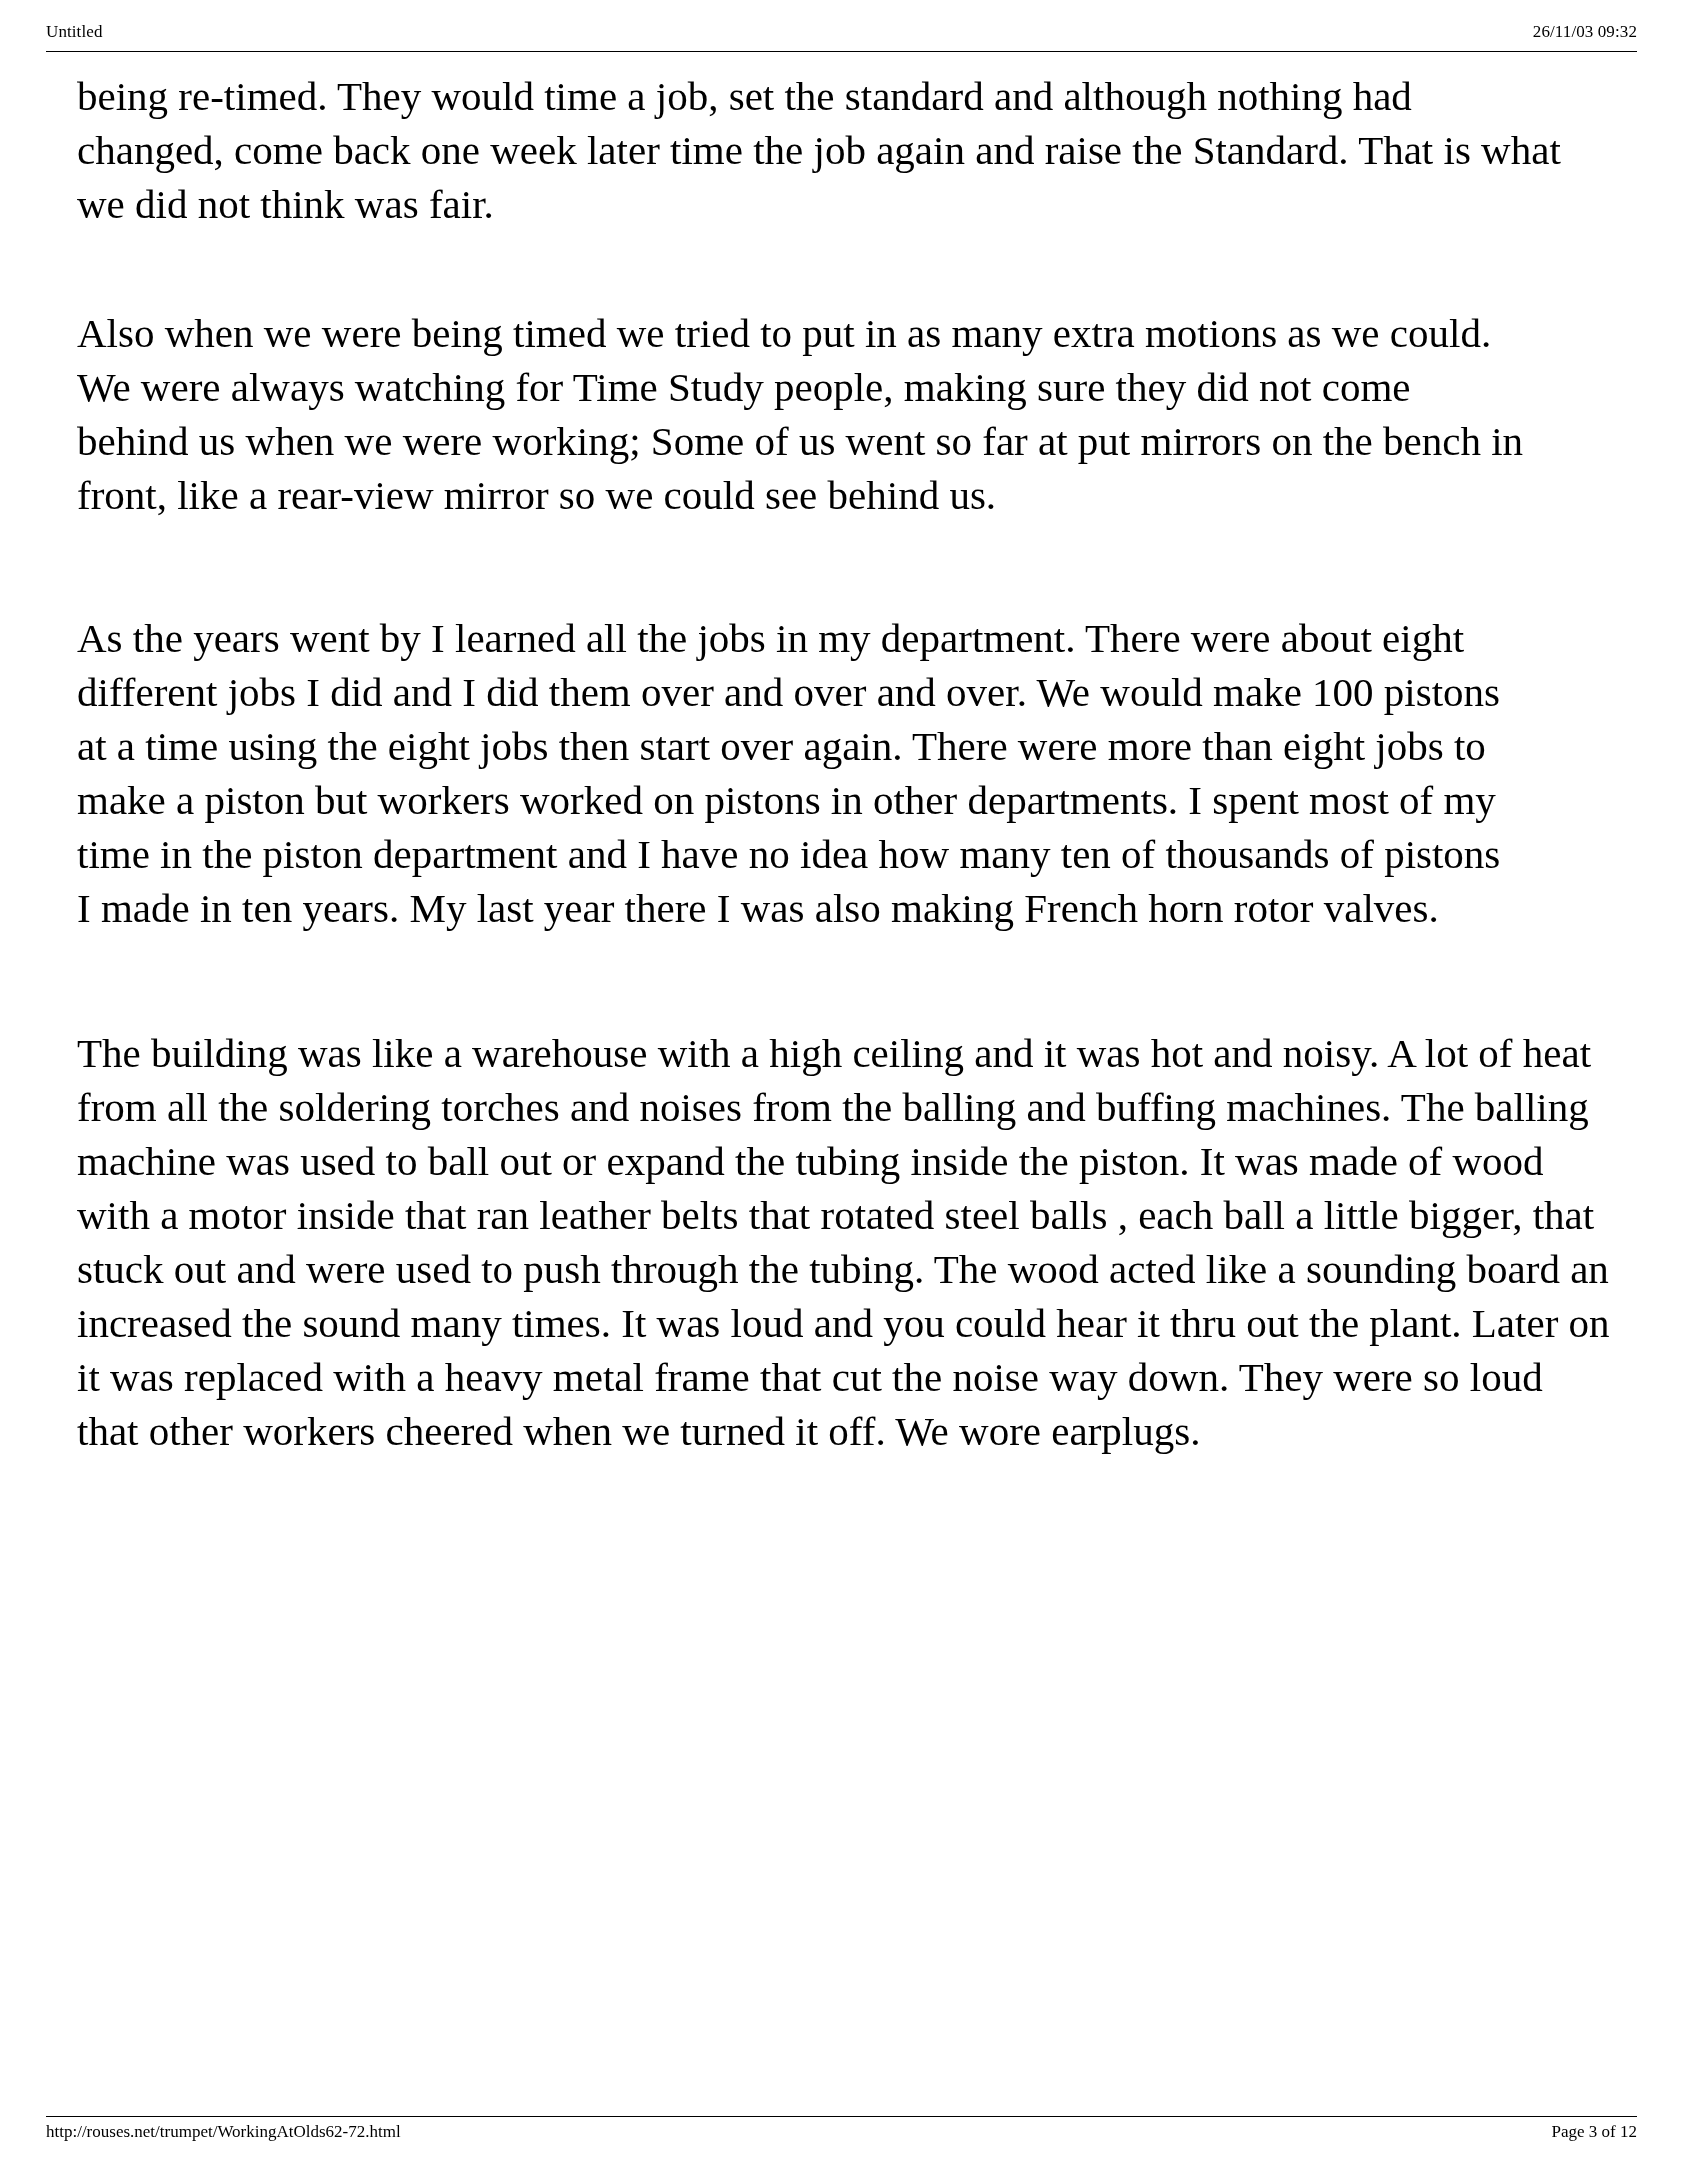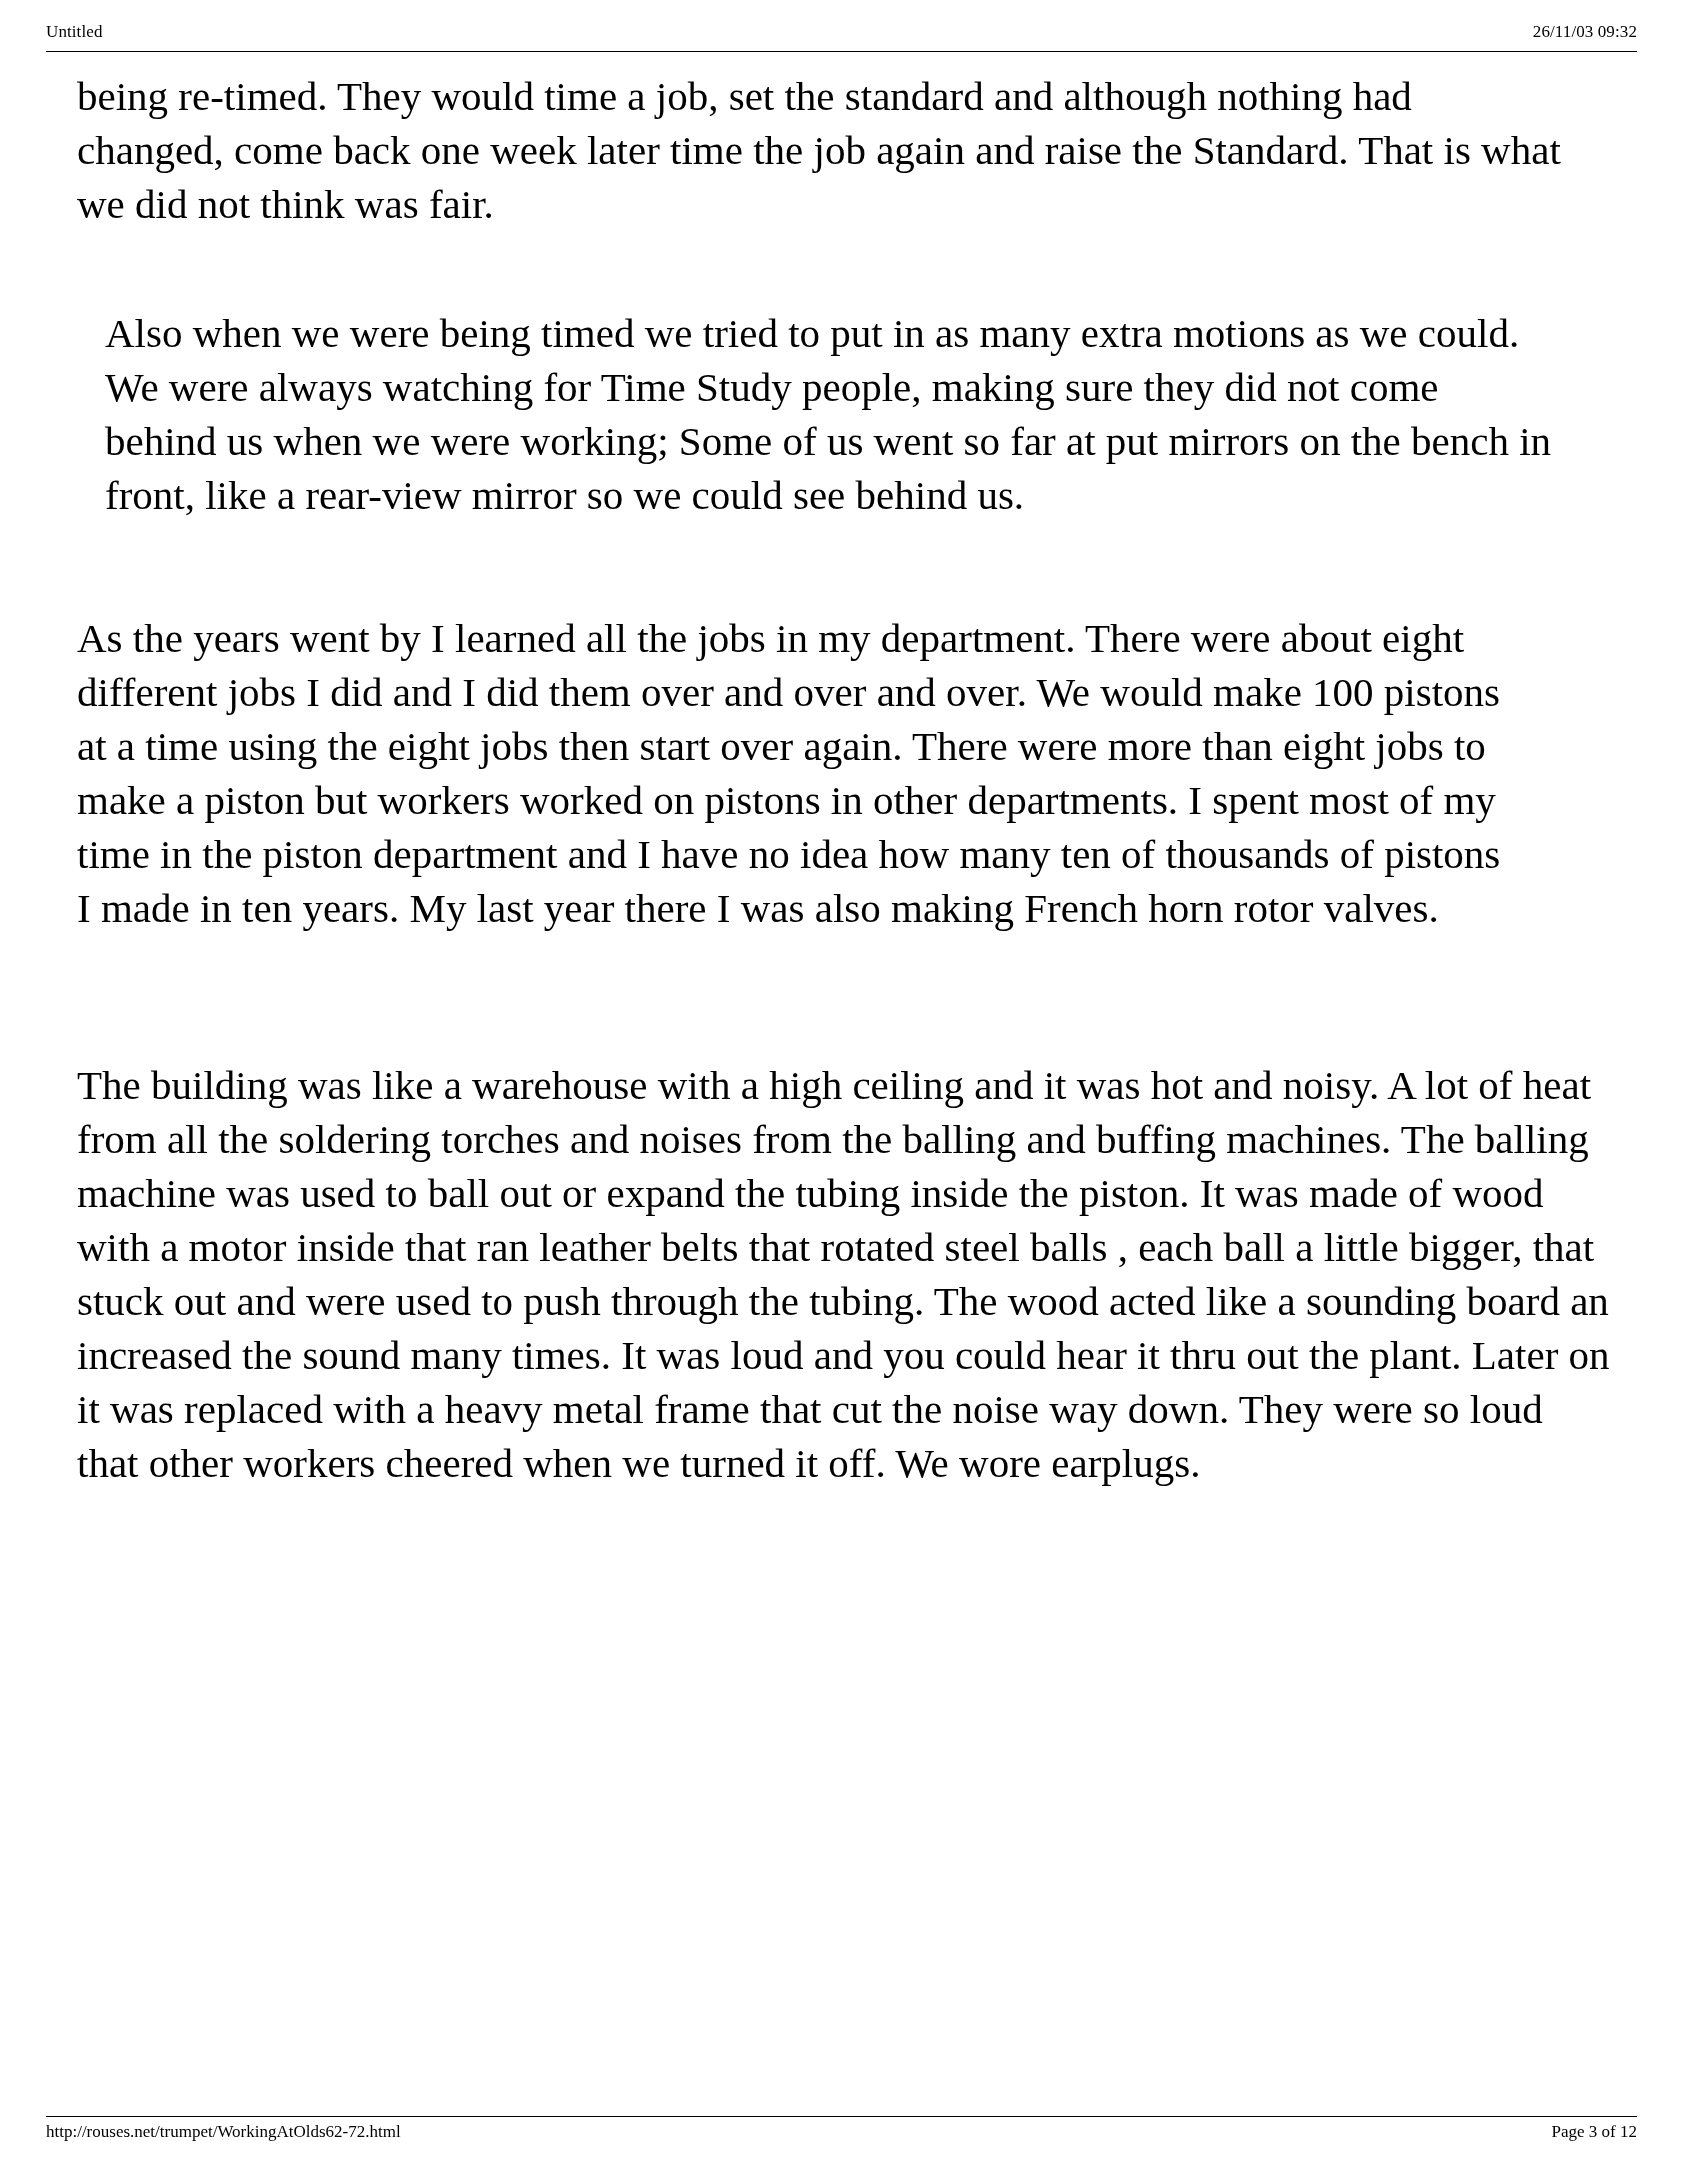--- a/index.html
+++ b/index.html
@@ -90,23 +90,23 @@
     line-height: 54px;
     text-align: left;
     color: #000000;
     margin: 0;
   }
   .spacer-1 { height: 75px; }
   .spacer-2 { height: 89px; }
   .spacer-3 { height: 91px; }
 
   .p1 { width: 1485px; }
-  .p2 { width: 1455px; margin-left: 28px; }
+  .p2 { width: 1455px; }
   .p3 { width: 1436px; }
-  .p4 { width: 1535px; margin-top: 32px; }
+  .p4 { width: 1535px; }
 </style>
 </head>
 <body>
 
 <div class="page">
 
   <div class="page-header">
     <div class="hdr-left">Untitled</div>
     <div class="hdr-right">26/11/03  09:32</div>
   </div>

